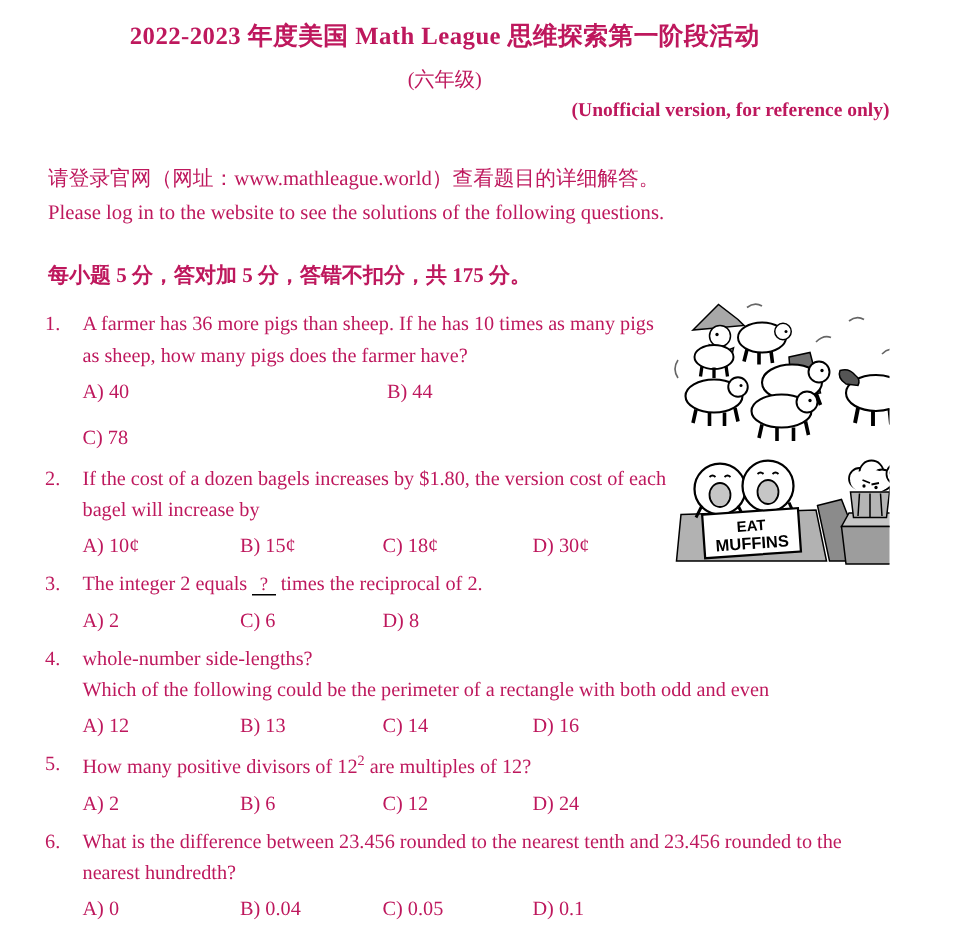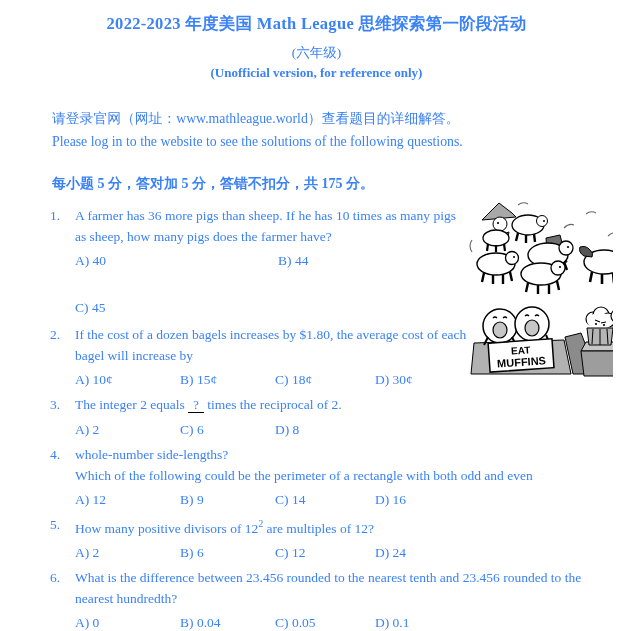--- a/index.html
+++ b/index.html
@@ -1,33 +1,33 @@
 <!DOCTYPE html>
 <html><head>
 <meta charset="utf-8">
 <style>
   html,body{margin:0;padding:0;background:#fff;}
   .page{
     width:593px;height:631px;background:#ffffff;position:relative;overflow:hidden;
-    font-family:"Liberation Serif","DejaVu Serif",serif;color:#3b82f6;font-size:13.5px;margin-left:20px;
+    font-family:"Liberation Serif","DejaVu Serif",serif;color:#be185d;font-size:13.5px;
   }
   .header{text-align:center;padding-top:13px;}
   .title{font-size:16.5px;font-weight:600;letter-spacing:.3px;white-space:nowrap;}
   .grade{font-size:13.5px;margin-top:9px;}
-  .note{font-size:13px;font-weight:700;margin-top:3px;}
+  .note{font-size:13px;font-weight:700;margin-top:3px;text-align:right;}
   .intro{margin:26px 0 0 32px;line-height:23px;font-size:13.8px;}
   .scoring{margin:22px 0 0 32px;font-weight:700;font-size:14px;}
   .questions{margin-top:12px;}
   .question{display:flex;margin:0 8px 4px 30px;line-height:21px;}
   .q1{margin-bottom:6px;}
   .qnum{width:25px;flex:none;}
   .qbody{flex:1;white-space:nowrap;}
   .options{display:grid;margin-top:3px;}
   .options.four{grid-template-columns:105px 95px 100px auto;}
-  .options.two{grid-template-columns:203px auto;row-gap:26px;max-width:340px;}
+  .options.two{grid-template-columns:203px auto;row-gap:10px;max-width:340px;}
   .blank{border-bottom:1px solid #000;padding:0 5px;font-size:12.5px;}
   sup{font-size:9.5px;}
   .illus{position:absolute;}
   #illus-sheep{left:446px;top:200px;}
   #illus-muffins{left:450px;top:299px;}
 </style>
 </head>
 <body>
 
 <div class="page">
@@ -48,29 +48,29 @@
   <div class="questions">
 
     <div class="question q1">
       <div class="qnum">1.</div>
       <div class="qbody">
         <div class="qline">A farmer has 36 more pigs than sheep. If he has 10 times as many pigs</div>
         <div class="qline">as sheep, how many pigs does the farmer have?</div>
         <div class="options two">
           <span>A) 40</span>
           <span>B) 44</span>
-          <span>C) 45</span>
+          <span>C) 78</span>
         </div>
       </div>
     </div>
 
     <div class="question">
       <div class="qnum">2.</div>
       <div class="qbody">
-        <div class="qline">If the cost of a dozen bagels increases by $1.80, the average cost of each</div>
+        <div class="qline">If the cost of a dozen bagels increases by $1.80, the version cost of each</div>
         <div class="qline">bagel will increase by</div>
         <div class="options four">
           <span>A) 10¢</span>
           <span>B) 15¢</span>
           <span>C) 18¢</span>
           <span>D) 30¢</span>
         </div>
       </div>
     </div>
 
@@ -90,21 +90,21 @@
       </div>
     </div>
 
     <div class="question">
       <div class="qnum">4.</div>
       <div class="qbody">
         <div class="qline">whole-number side-lengths?</div>
         <div class="qline">Which of the following could be the perimeter of a rectangle with both odd and even</div>
         <div class="options four">
           <span>A) 12</span>
-          <span>B) 9</span>
+          <span>B) 13</span>
           <span>C) 14</span>
           <span>D) 16</span>
         </div>
       </div>
     </div>
 
     <div class="question">
       <div class="qnum">5.</div>
       <div class="qbody">
         <div class="qline">

